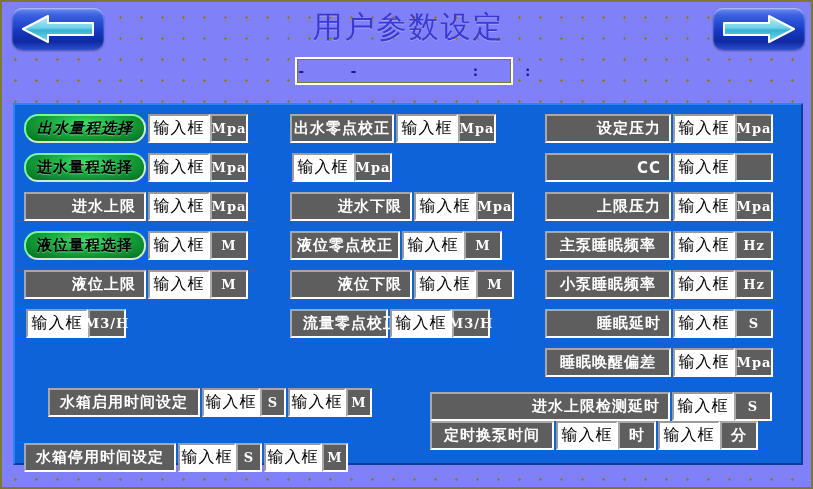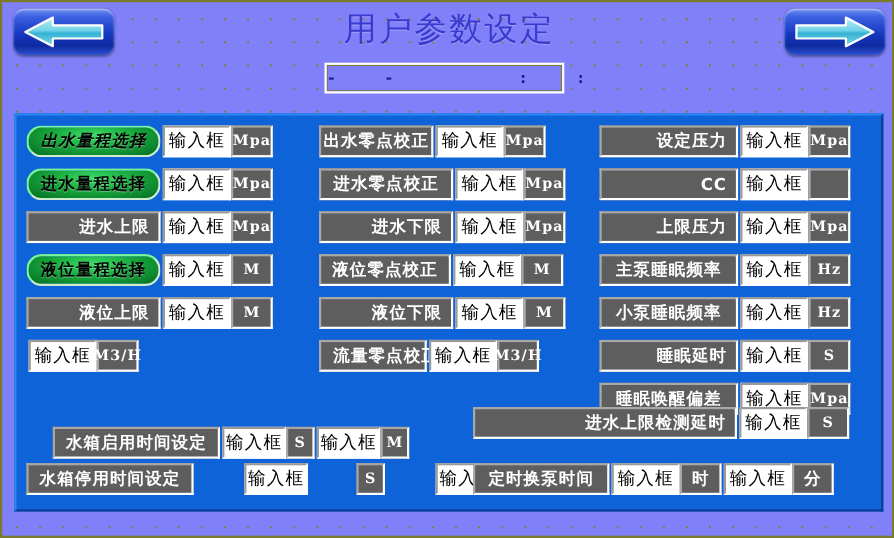--- a/index.html
+++ b/index.html
@@ -168,31 +168,30 @@
       <div class="row" style="left: 22px; top: 307px;">
         <div class="inp" style="width: 62px; margin-left: 2px;">输入框</div>
         <div class="unit" style="width: 38px;">M3/H</div>
       </div>
       <div class="row" style="left: 288px; top: 112px;">
         <div class="lbl" style="width: 104px;">出水零点校正</div>
         <div class="inp" style="width: 62px; margin-left: 2px;">输入框</div>
         <div class="unit" style="width: 38px;">Mpa</div>
       </div>
       <div class="row" style="left: 288px; top: 151px;">
-        <div class="lbl" style="width: 122px;">进水零点校正</div>
         <div class="inp" style="width: 62px; margin-left: 2px;">输入框</div>
         <div class="unit" style="width: 38px;">Mpa</div>
       </div>
       <div class="row" style="left: 288px; top: 190px;">
         <div class="lbl right" style="width: 122px;">进水下限</div>
         <div class="inp" style="width: 62px; margin-left: 2px;">输入框</div>
         <div class="unit" style="width: 38px;">Mpa</div>
       </div>
       <div class="row" style="left: 288px; top: 229px;">
-        <div class="lbl" style="width: 120px;">液位零点校正</div>
+        <div class="lbl" style="width: 110px;">液位零点校正</div>
         <div class="inp" style="width: 62px; margin-left: 2px;">输入框</div>
         <div class="unit" style="width: 38px;">M</div>
       </div>
       <div class="row" style="left: 288px; top: 268px;">
         <div class="lbl right" style="width: 122px;">液位下限</div>
         <div class="inp" style="width: 62px; margin-left: 2px;">输入框</div>
         <div class="unit" style="width: 38px;">M</div>
       </div>
       <div class="row" style="left: 288px; top: 307px;">
         <div class="lbl" style="width: 98px; padding-left: 24px;">流量零点校正</div>
@@ -234,28 +233,28 @@
         <div class="inp" style="width: 62px; margin-left: 2px;">输入框</div>
         <div class="unit" style="width: 38px;">Mpa</div>
       </div>
       <div class="row" style="left: 22px; top: 386px; padding-left: 24px;">
         <div class="lbl" style="width: 152px;">水箱启用时间设定</div>
         <div class="inp" style="width: 58px; margin-left: 2px;">输入框</div>
         <div class="unit" style="width: 26px;">S</div>
         <div class="inp" style="width: 58px; margin-left: 2px;">输入框</div>
         <div class="unit" style="width: 26px;">M</div>
       </div>
-      <div class="row" style="left: 22px; top: 419px; gap: 44px;">
+      <div class="row" style="left: 22px; top: 441px;">
         <div class="lbl" style="width: 152px;">水箱停用时间设定</div>
         <div class="inp" style="width: 58px; margin-left: 2px;">输入框</div>
         <div class="unit" style="width: 26px;">S</div>
         <div class="inp" style="width: 58px; margin-left: 2px;">输入框</div>
         <div class="unit" style="width: 26px;">M</div>
       </div>
-      <div class="row" style="left: 428px; top: 368px;">
+      <div class="row" style="left: 428px; top: 390px;">
         <div class="lbl right" style="width: 240px;">进水上限检测延时</div>
         <div class="inp" style="width: 62px; margin-left: 2px;">输入框</div>
         <div class="unit" style="width: 38px;">S</div>
       </div>
       <div class="row" style="left: 428px; top: 419px;">
         <div class="lbl" style="width: 124px;">定时换泵时间</div>
         <div class="inp" style="width: 62px; margin-left: 2px;">输入框</div>
         <div class="unit cn" style="width: 38px;">时</div>
         <div class="inp" style="width: 62px; margin-left: 2px;">输入框</div>
         <div class="unit cn" style="width: 38px;">分</div>

